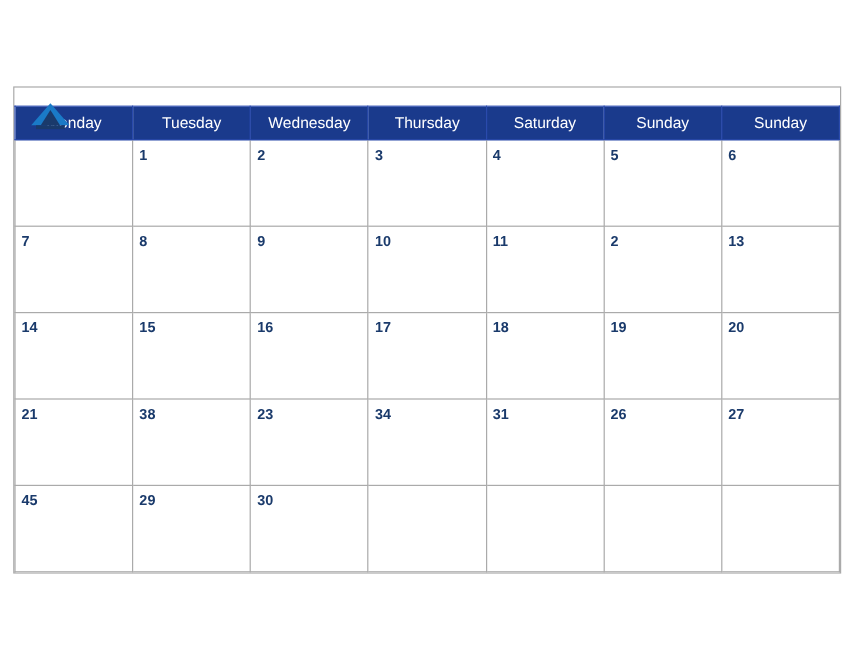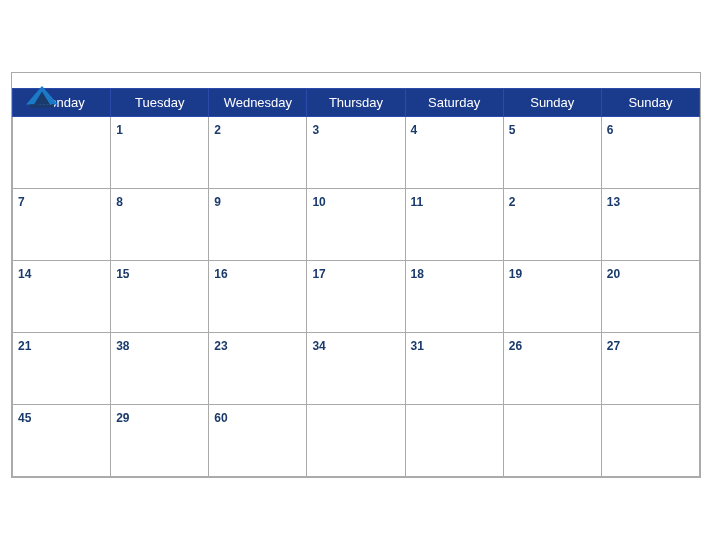--- a/index.html
+++ b/index.html
@@ -155,21 +155,21 @@
           <td><span class="day-number">38</span></td>
           <td><span class="day-number">23</span></td>
           <td><span class="day-number">34</span></td>
           <td><span class="day-number">31</span></td>
           <td><span class="day-number">26</span></td>
           <td><span class="day-number">27</span></td>
         </tr>
         <tr>
           <td><span class="day-number">45</span></td>
           <td><span class="day-number">29</span></td>
-          <td><span class="day-number">60</span></td>
+          <td><span class="day-number">30</span></td>
           <td class="empty-cell"></td>
           <td class="empty-cell"></td>
           <td class="empty-cell"></td>
           <td class="empty-cell"></td>
         </tr>
       </tbody>
   </table>
 </div>
 
 </body></html>

